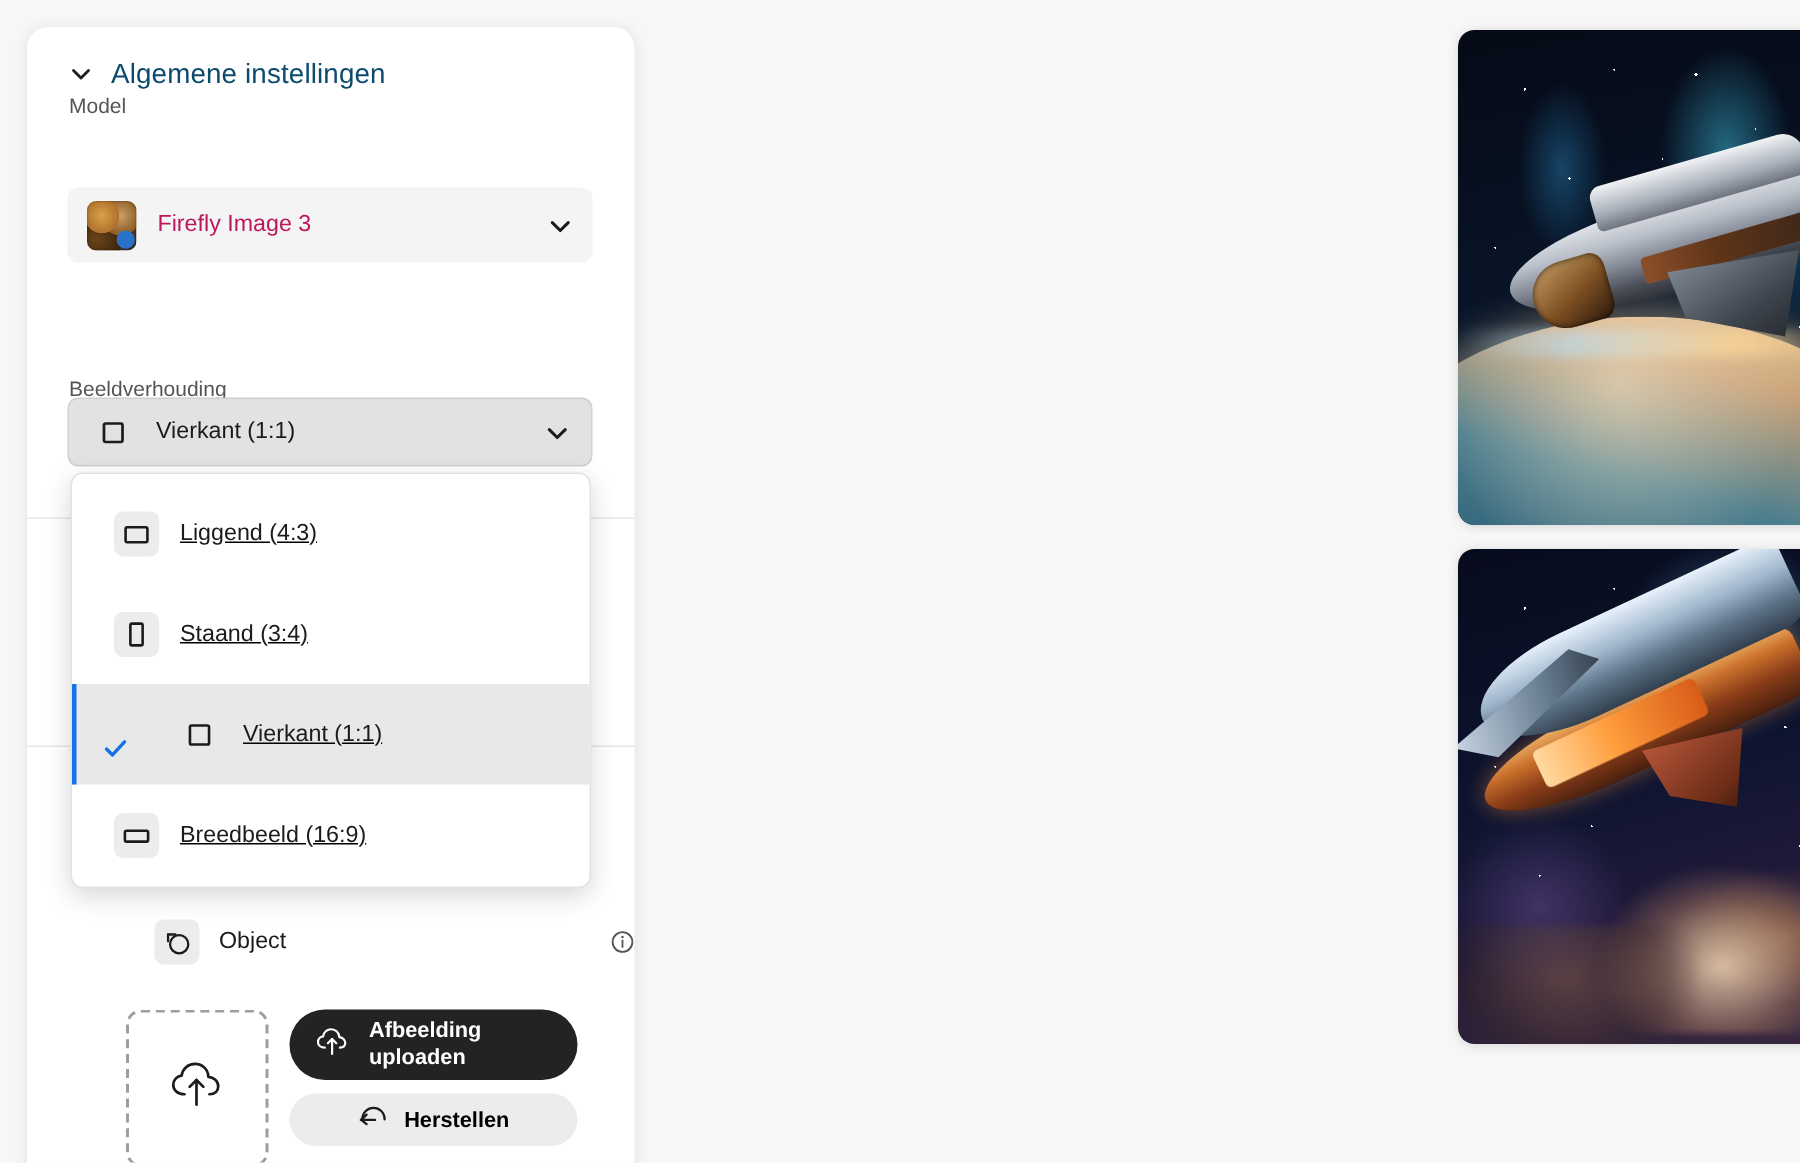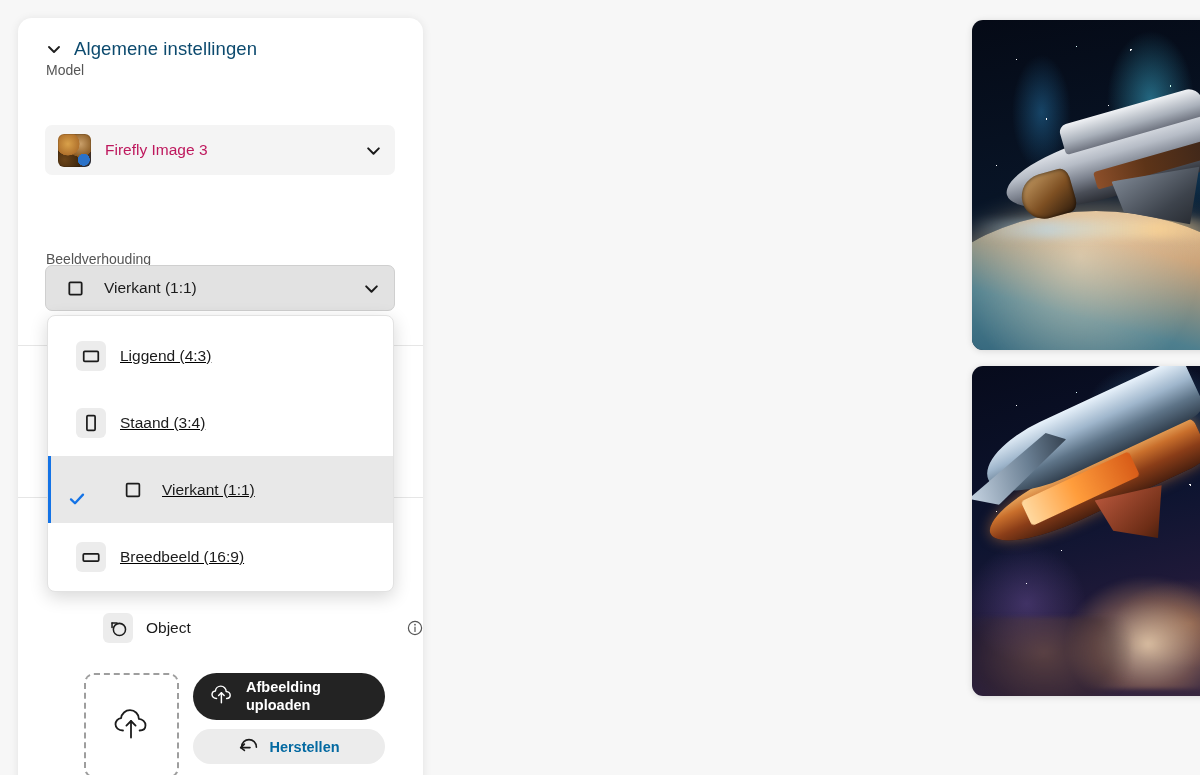--- a/index.html
+++ b/index.html
@@ -154,21 +154,21 @@
     width: 192px; min-height: 47px;
     background: #232323; color: #fff; border-radius: 24px;
     display: flex; align-items: center; gap: 11px;
     padding: 6px 16px;
   }
   .btn-upload .cap {
     font-size: 14.5px; font-weight: bold; line-height: 1.22; text-align: left;
   }
   .btn-restore {
     width: 192px; height: 35px;
-    background: #ececec; color: #0369a1; border-radius: 18px;
+    background: #ececec; color: #000000; border-radius: 18px;
     display: flex; align-items: center; justify-content: center; gap: 9px;
   }
   .btn-restore .cap { font-size: 14.5px; font-weight: bold; }
 
   
   .result-img {
     position: absolute; left: 972px;
     width: 248px; height: 330px;
     border-radius: 11px;
     box-shadow: 0 1px 7px rgba(0,0,0,0.13);

